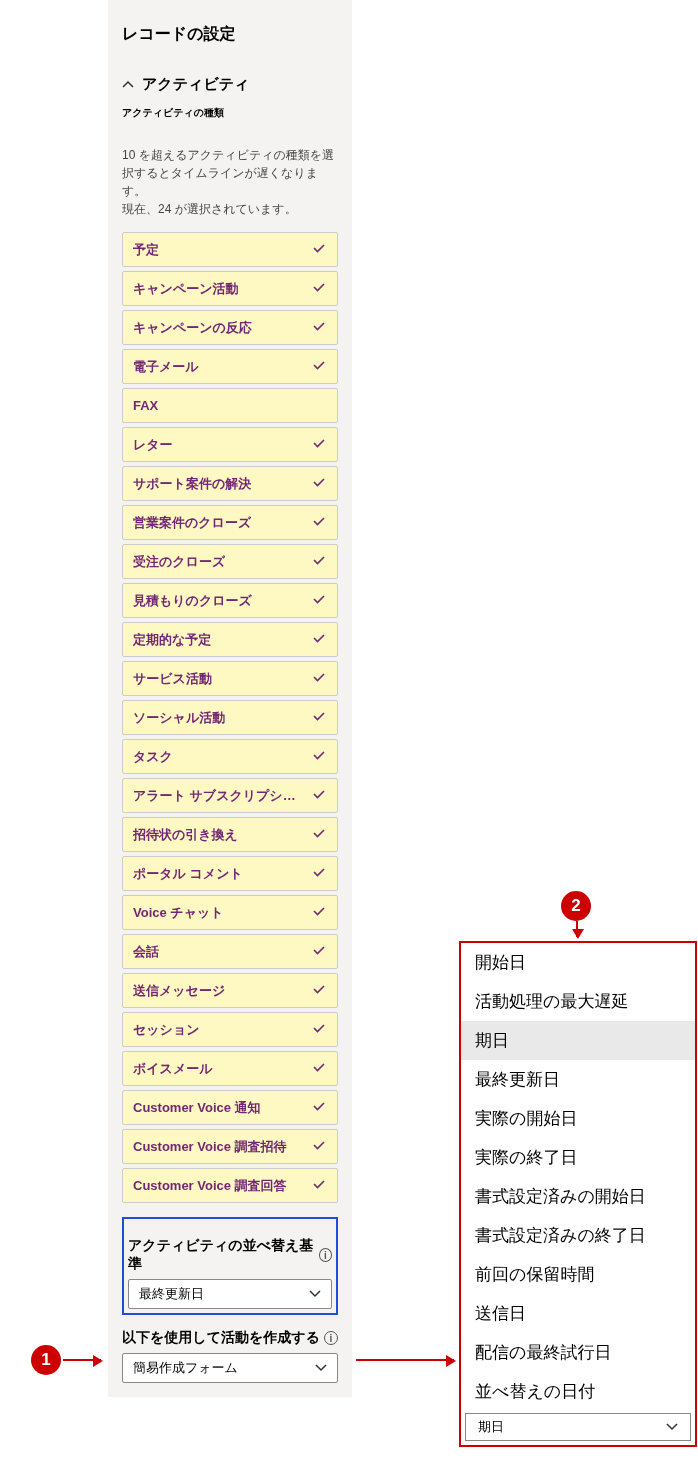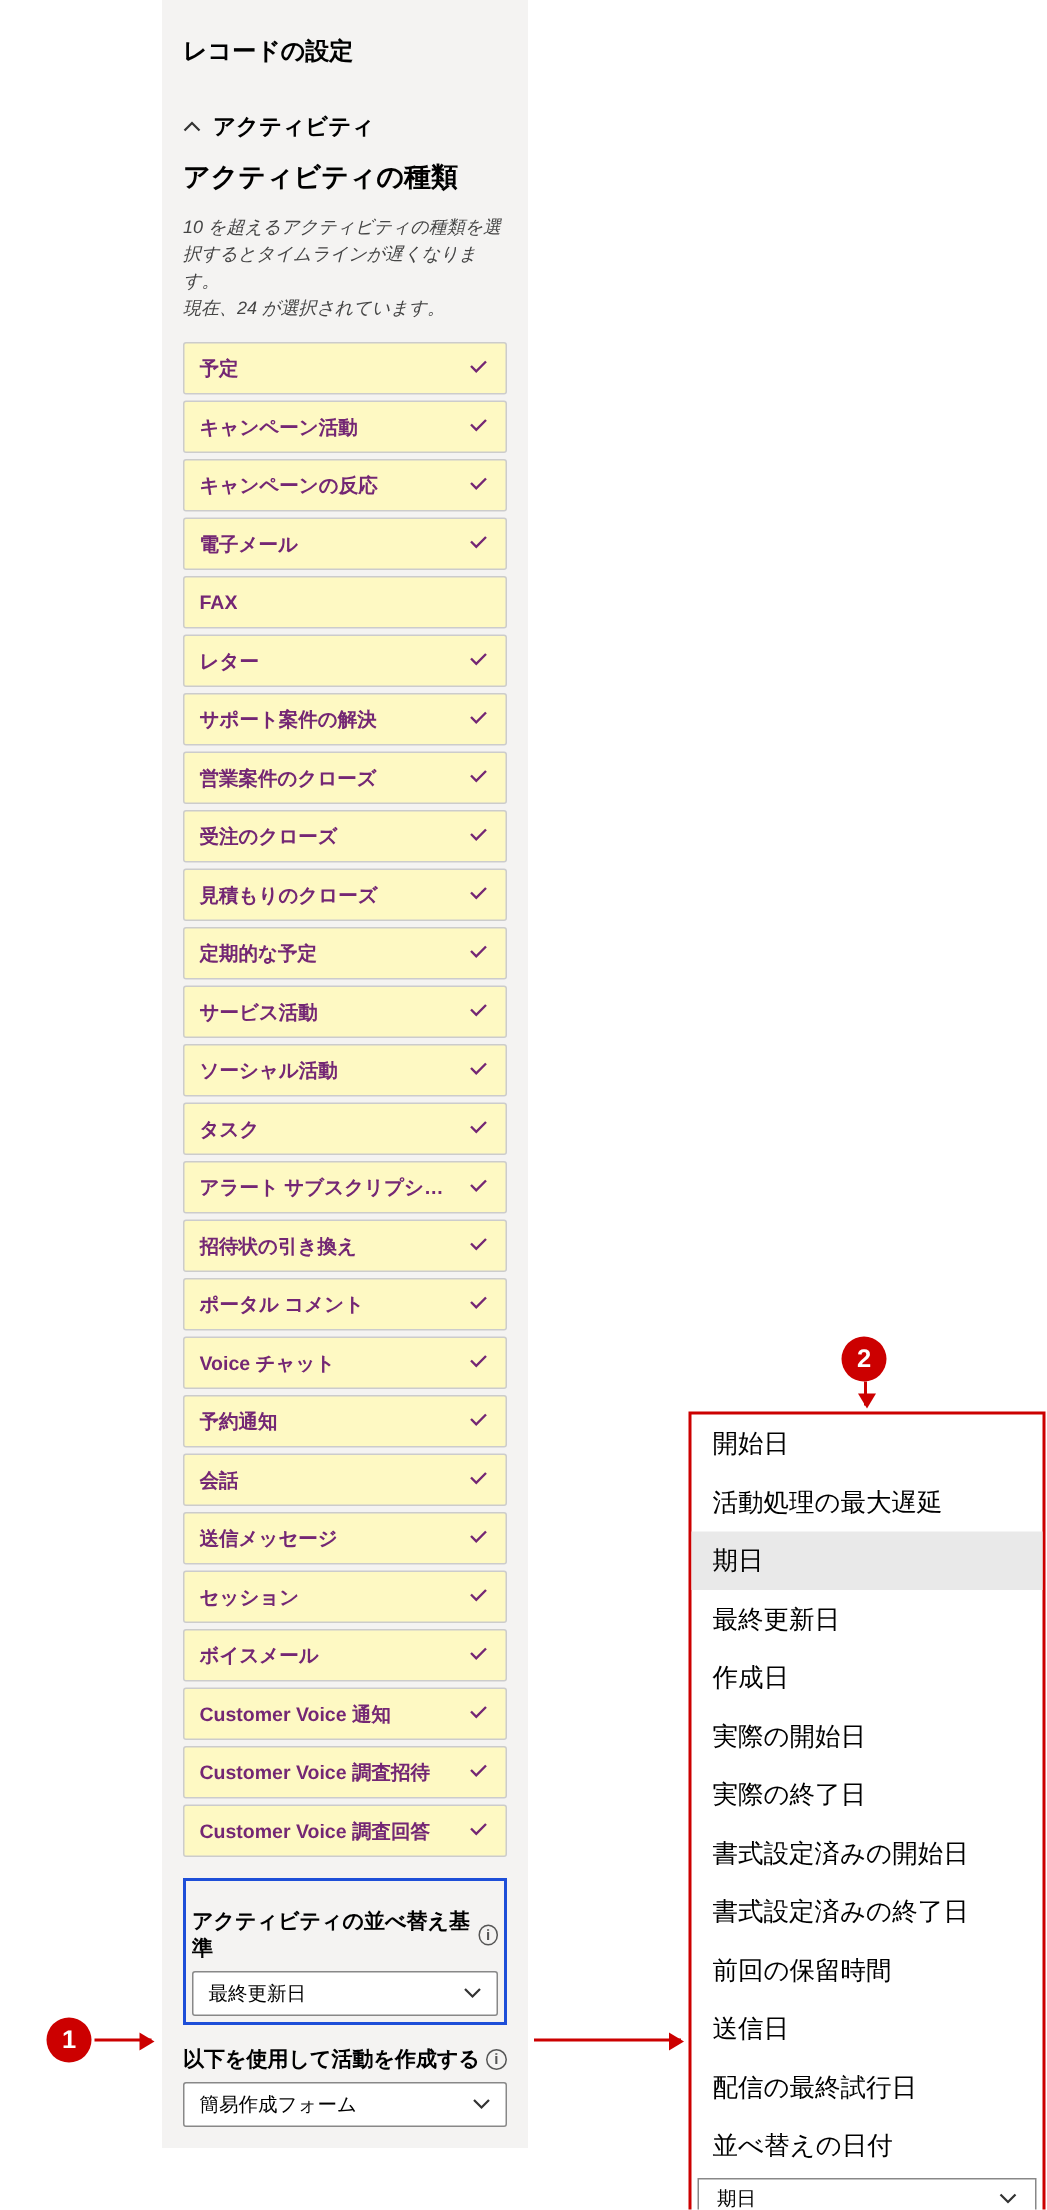--- a/index.html
+++ b/index.html
@@ -33,29 +33,28 @@
     margin-bottom: 12px;
     cursor: pointer;
     gap: 8px;
   }
   .chevron {
     width: 12px; height: 12px;
     display: inline-flex; align-items: center; justify-content: center;
   }
   .sub-heading {
     font-weight: 700;
-    font-size: 18px;
-    margin-bottom: 12px;
+    font-size: 10px;
+    margin-bottom: 26px;
   }
   .hint {
     font-size: 12px;
     color: #444;
     line-height: 1.5;
     margin-bottom: 14px;
-    font-style: italic;
   }
   .items { display: flex; flex-direction: column; gap: 4px; }
   .item {
     display: flex;
     align-items: center;
     justify-content: space-between;
     background: #fef9c3;
     border: 1px solid #ccc;
     border-radius: 2px;
     padding: 0 10px;
@@ -290,26 +289,20 @@
           </svg></span>
       </div>
       <div class="item">
         <span class="item-label">ポータル コメント</span>
         <span class="check"><svg width="16" height="16" viewBox="0 0 16 16">
             <path d="M3 8 L6.5 11.5 L13 5" stroke="#742774" stroke-width="1.6" fill="none"></path>
           </svg></span>
       </div>
       <div class="item">
         <span class="item-label">Voice チャット</span>
-        <span class="check"><svg width="16" height="16" viewBox="0 0 16 16">
-            <path d="M3 8 L6.5 11.5 L13 5" stroke="#742774" stroke-width="1.6" fill="none"></path>
-          </svg></span>
-      </div>
-      <div class="item">
-        <span class="item-label">予約通知</span>
         <span class="check"><svg width="16" height="16" viewBox="0 0 16 16">
             <path d="M3 8 L6.5 11.5 L13 5" stroke="#742774" stroke-width="1.6" fill="none"></path>
           </svg></span>
       </div>
       <div class="item">
         <span class="item-label">会話</span>
         <span class="check"><svg width="16" height="16" viewBox="0 0 16 16">
             <path d="M3 8 L6.5 11.5 L13 5" stroke="#742774" stroke-width="1.6" fill="none"></path>
           </svg></span>
       </div>
@@ -387,21 +380,20 @@
 
 <div class="badge" style="left:561px; top:891px;">2</div>
 <div class="arrow-down" style="left:576px; top:921px; height:16px;"></div>
 
 <div class="popup">
   <div id="popup-list">
       <div class="popup-item">開始日</div>
       <div class="popup-item">活動処理の最大遅延</div>
       <div class="popup-item sel">期日</div>
       <div class="popup-item">最終更新日</div>
-      <div class="popup-item">作成日</div>
       <div class="popup-item">実際の開始日</div>
       <div class="popup-item">実際の終了日</div>
       <div class="popup-item">書式設定済みの開始日</div>
       <div class="popup-item">書式設定済みの終了日</div>
       <div class="popup-item">前回の保留時間</div>
       <div class="popup-item">送信日</div>
       <div class="popup-item">配信の最終試行日</div>
       <div class="popup-item">並べ替えの日付</div>
     </div>
   <div class="popup-footer">

